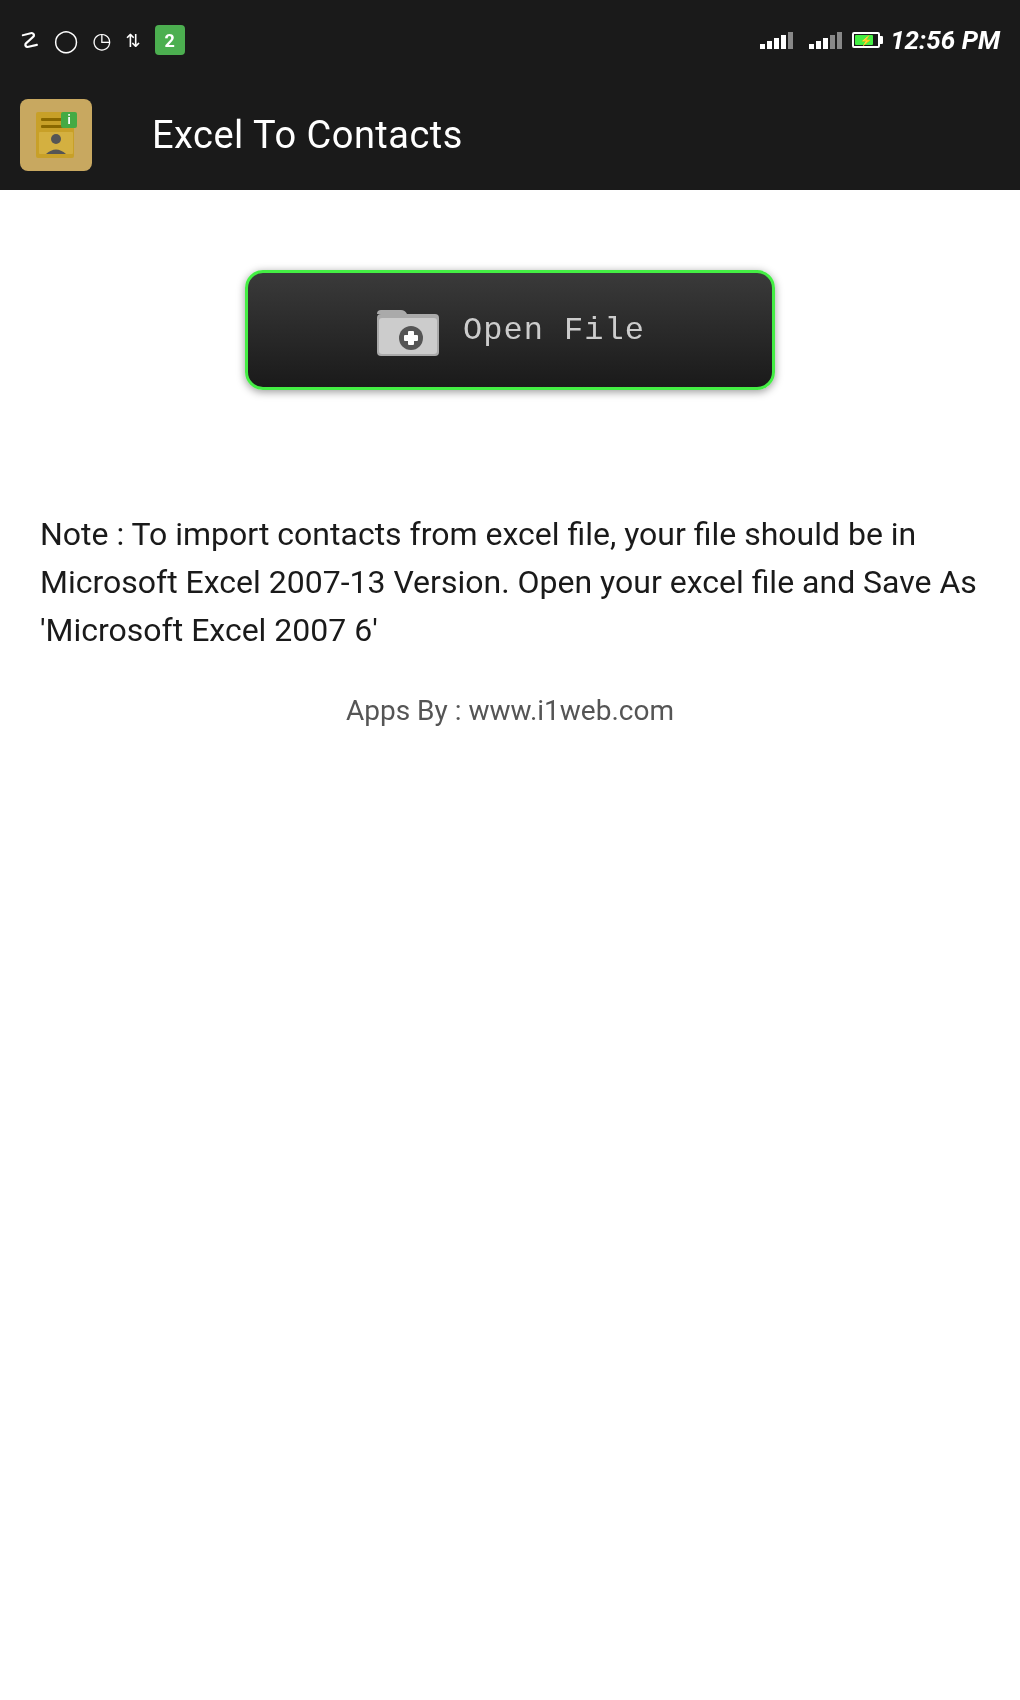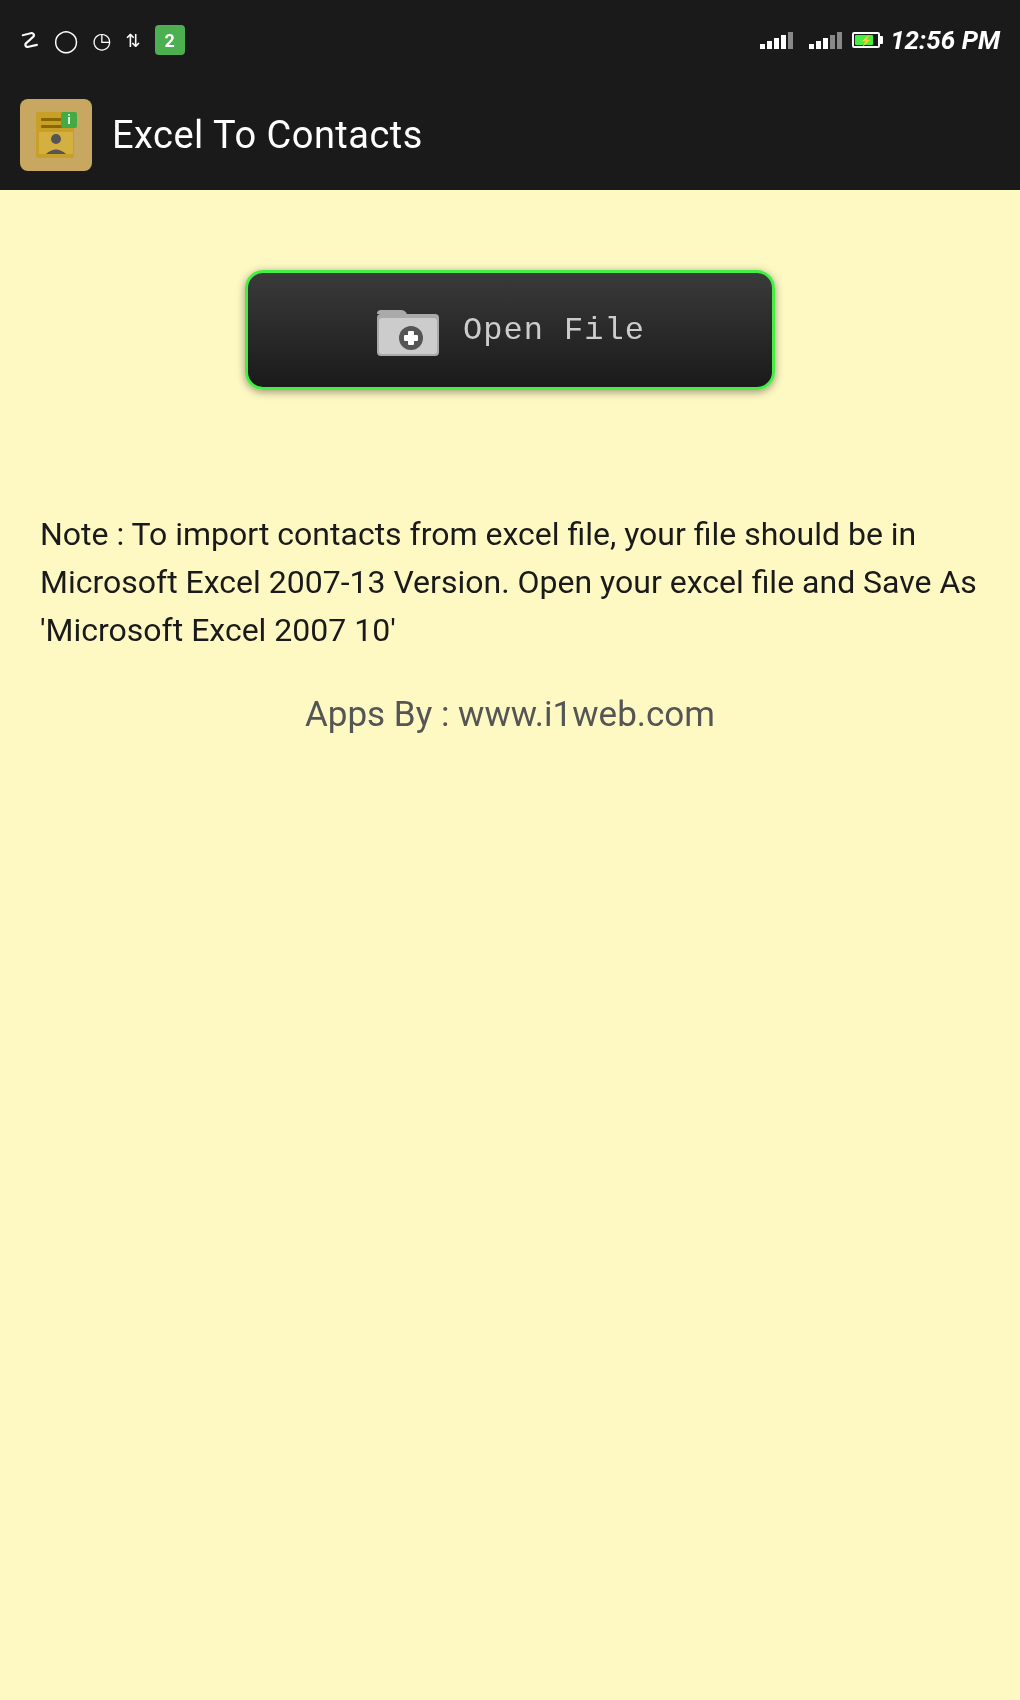--- a/index.html
+++ b/index.html
@@ -90,27 +90,28 @@
     .app-icon svg {
       width: 50px;
       height: 50px;
     }
 
     .app-title {
       color: white;
       font-size: 38px;
       font-weight: 400;
       letter-spacing: 0.5px;
+      margin-left: 40px;
     }
 
     
     .main-content {
       width: 100%;
       height: calc(1700px - 190px);
-      background-color: #fef9c3;
+      background-color: #ffffff;
       display: flex;
       flex-direction: column;
       align-items: center;
       padding: 80px 30px 30px;
     }
 
     
     .open-file-btn {
       width: 530px;
       height: 120px;
@@ -165,21 +166,21 @@
 
     .note-text {
       color: #1a1a1a;
       font-size: 32px;
       line-height: 1.5;
       text-align: left;
     }
 
     .apps-by {
       color: #555555;
-      font-size: 35px;
+      font-size: 28px;
       text-align: center;
       margin-top: 40px;
     }
 
     
     .signal-bars {
       display: flex;
       align-items: flex-end;
       gap: 2px;
     }
@@ -299,17 +300,17 @@
         <circle cx="36" cy="38" r="12" fill="#555"></circle>
         <rect x="33" y="31" width="6" height="14" rx="1" fill="white"></rect>
         <rect x="29" y="35" width="14" height="6" rx="1" fill="white"></rect>
       </svg>
     </div>
     <span class="btn-label">Open File</span>
   </button>
 
 
   <div class="note-section">
-    <p class="note-text">Note : To import contacts from excel file, your file should be in Microsoft Excel 2007-13 Version. Open your excel file and Save As 'Microsoft Excel 2007 10'</p>
+    <p class="note-text">Note : To import contacts from excel file, your file should be in Microsoft Excel 2007-13 Version. Open your excel file and Save As 'Microsoft Excel 2007 6'</p>
     <p class="apps-by">Apps By : www.i1web.com</p>
   </div>
 
 </div>
 
 </body></html>

